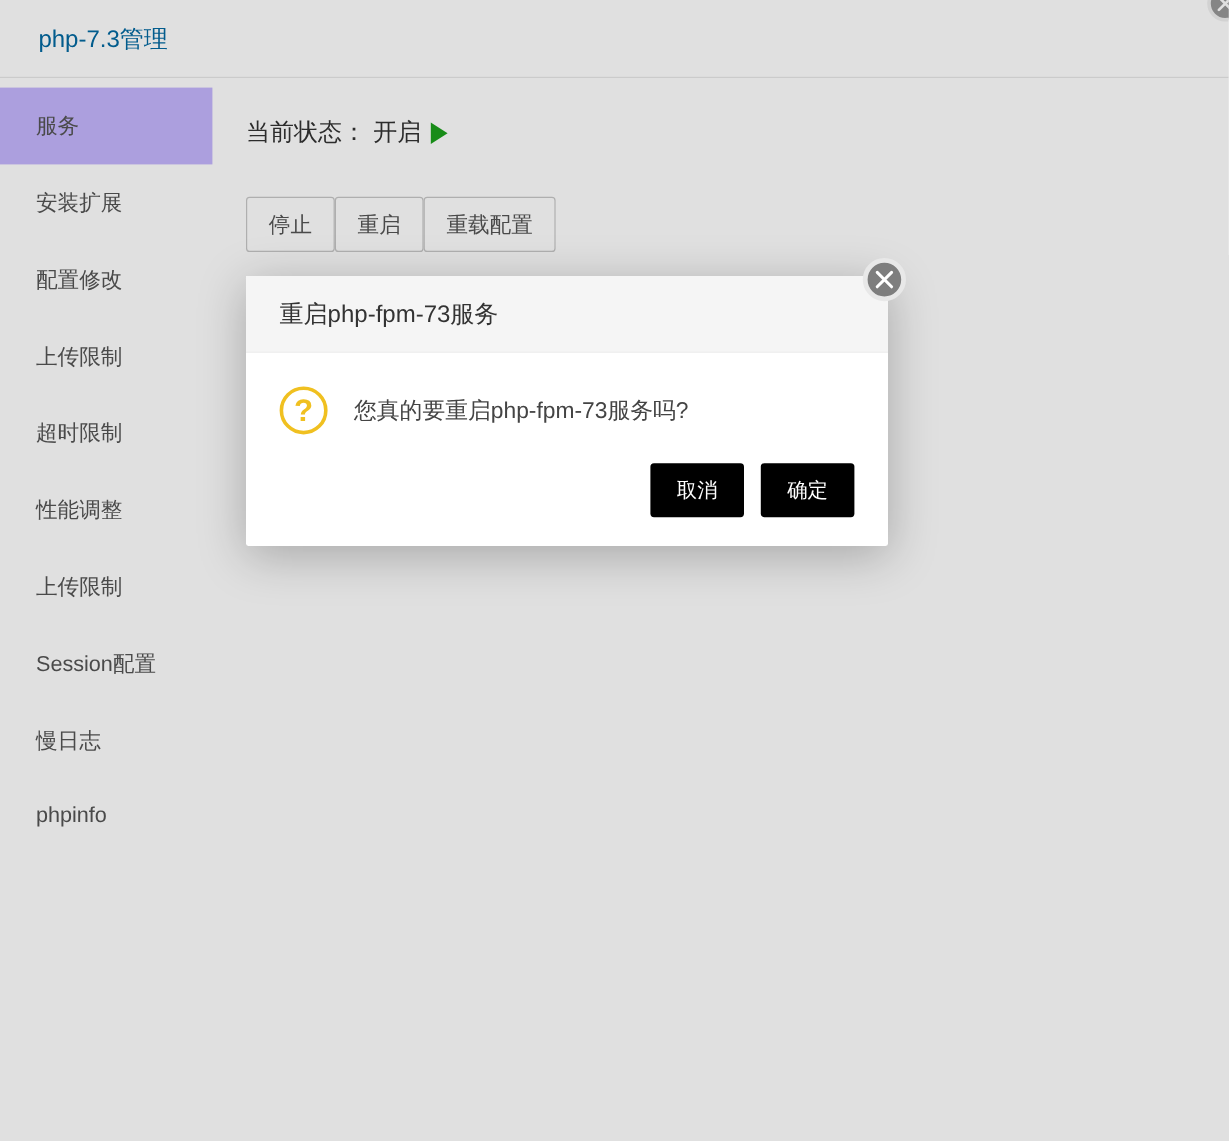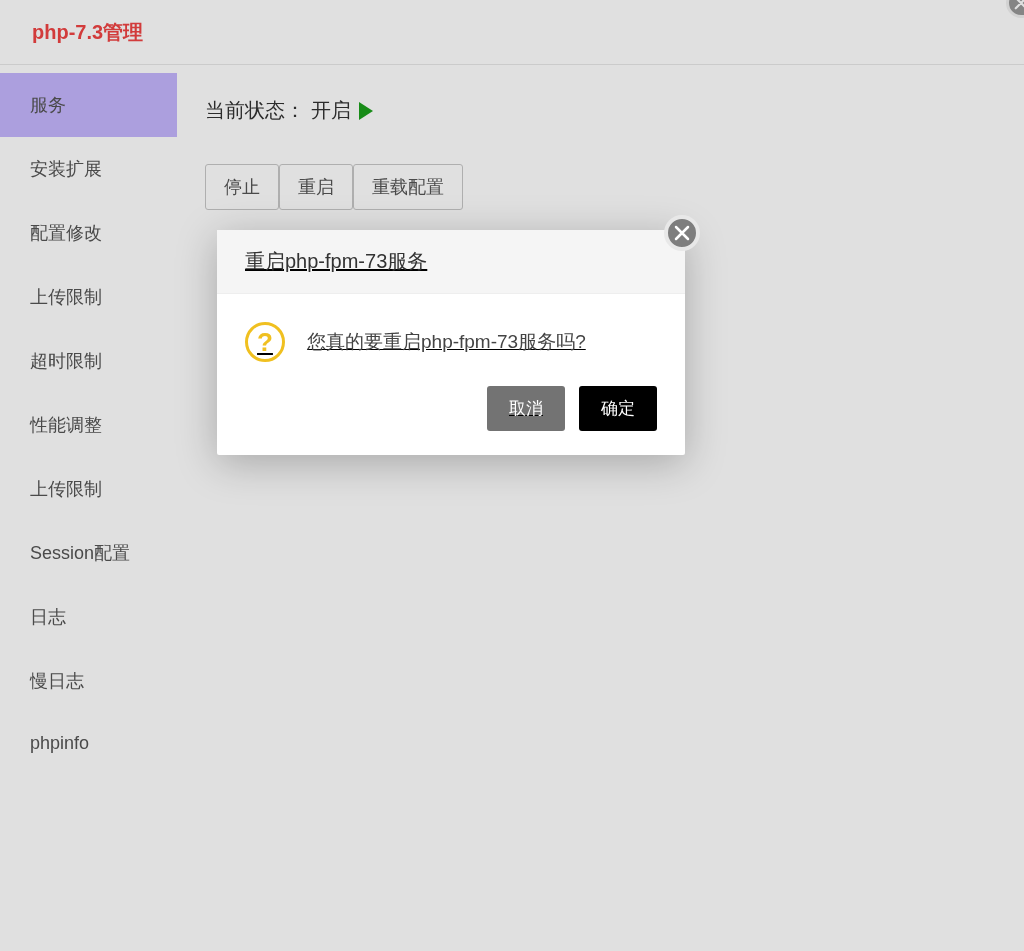--- a/index.html
+++ b/index.html
@@ -24,22 +24,22 @@
     .header {
       height: 65px;
       display: flex;
       align-items: center;
       padding: 0 32px;
       border-bottom: 1px solid #e8e8e8;
       position: relative;
     }
     .header-title {
       font-size: 20px;
-      color: #ef4444;
-      font-weight: 700;
+      color: #0369a1;
+      font-weight: 400;
     }
     .window-close {
       position: absolute;
       top: 0;
       right: 0;
       width: 30px;
       height: 30px;
       border-radius: 50%;
       background: #989898;
       display: flex;
@@ -103,28 +103,27 @@
       font-size: 18px;
       color: #555;
       background: #fff;
       border: 1px solid #c8c8c8;
       border-radius: 3px;
       cursor: pointer;
     }
     
     .dialog {
       position: absolute;
-      left: 217px;
+      left: 205px;
       top: 230px;
-      width: 468px;
+      width: 535px;
       background: #fff;
       border-radius: 2px;
       box-shadow: 0 8px 40px rgba(0,0,0,0.25);
       z-index: 20;
-      text-decoration: underline;
     }
     .dialog-header {
       background: #f5f5f5;
       padding: 18px 28px;
       border-bottom: 1px solid #eee;
     }
     .dialog-title {
       font-size: 20px;
       color: #333;
     }
@@ -177,21 +176,21 @@
     }
     .dialog-btn {
       padding: 11px 22px;
       font-size: 17px;
       border: none;
       border-radius: 3px;
       cursor: pointer;
       font-weight: 500;
     }
     .btn-cancel {
-      background: #737373;
+      background: #000000;
       color: #fff;
     }
     .btn-confirm {
       background: #000000;
       color: #fff;
     }
   </style>
 </head>
 <body>
 
@@ -207,21 +206,20 @@
 <div class="body-area">
   <div class="sidebar">
     <div class="sidebar-item active"><span>服务</span></div>
     <div class="sidebar-item"><span>安装扩展</span></div>
     <div class="sidebar-item"><span>配置修改</span></div>
     <div class="sidebar-item"><span>上传限制</span></div>
     <div class="sidebar-item"><span>超时限制</span></div>
     <div class="sidebar-item"><span>性能调整</span></div>
     <div class="sidebar-item"><span>上传限制</span></div>
     <div class="sidebar-item"><span>Session配置</span></div>
-    <div class="sidebar-item"><span>日志</span></div>
     <div class="sidebar-item"><span>慢日志</span></div>
     <div class="sidebar-item"><span>phpinfo</span></div>
   </div>
 
   <div class="main">
     <div class="status-line">
       <span>当前状态：</span>
       <span class="status-value">开启</span>
       <span class="play-icon"></span>
     </div>

